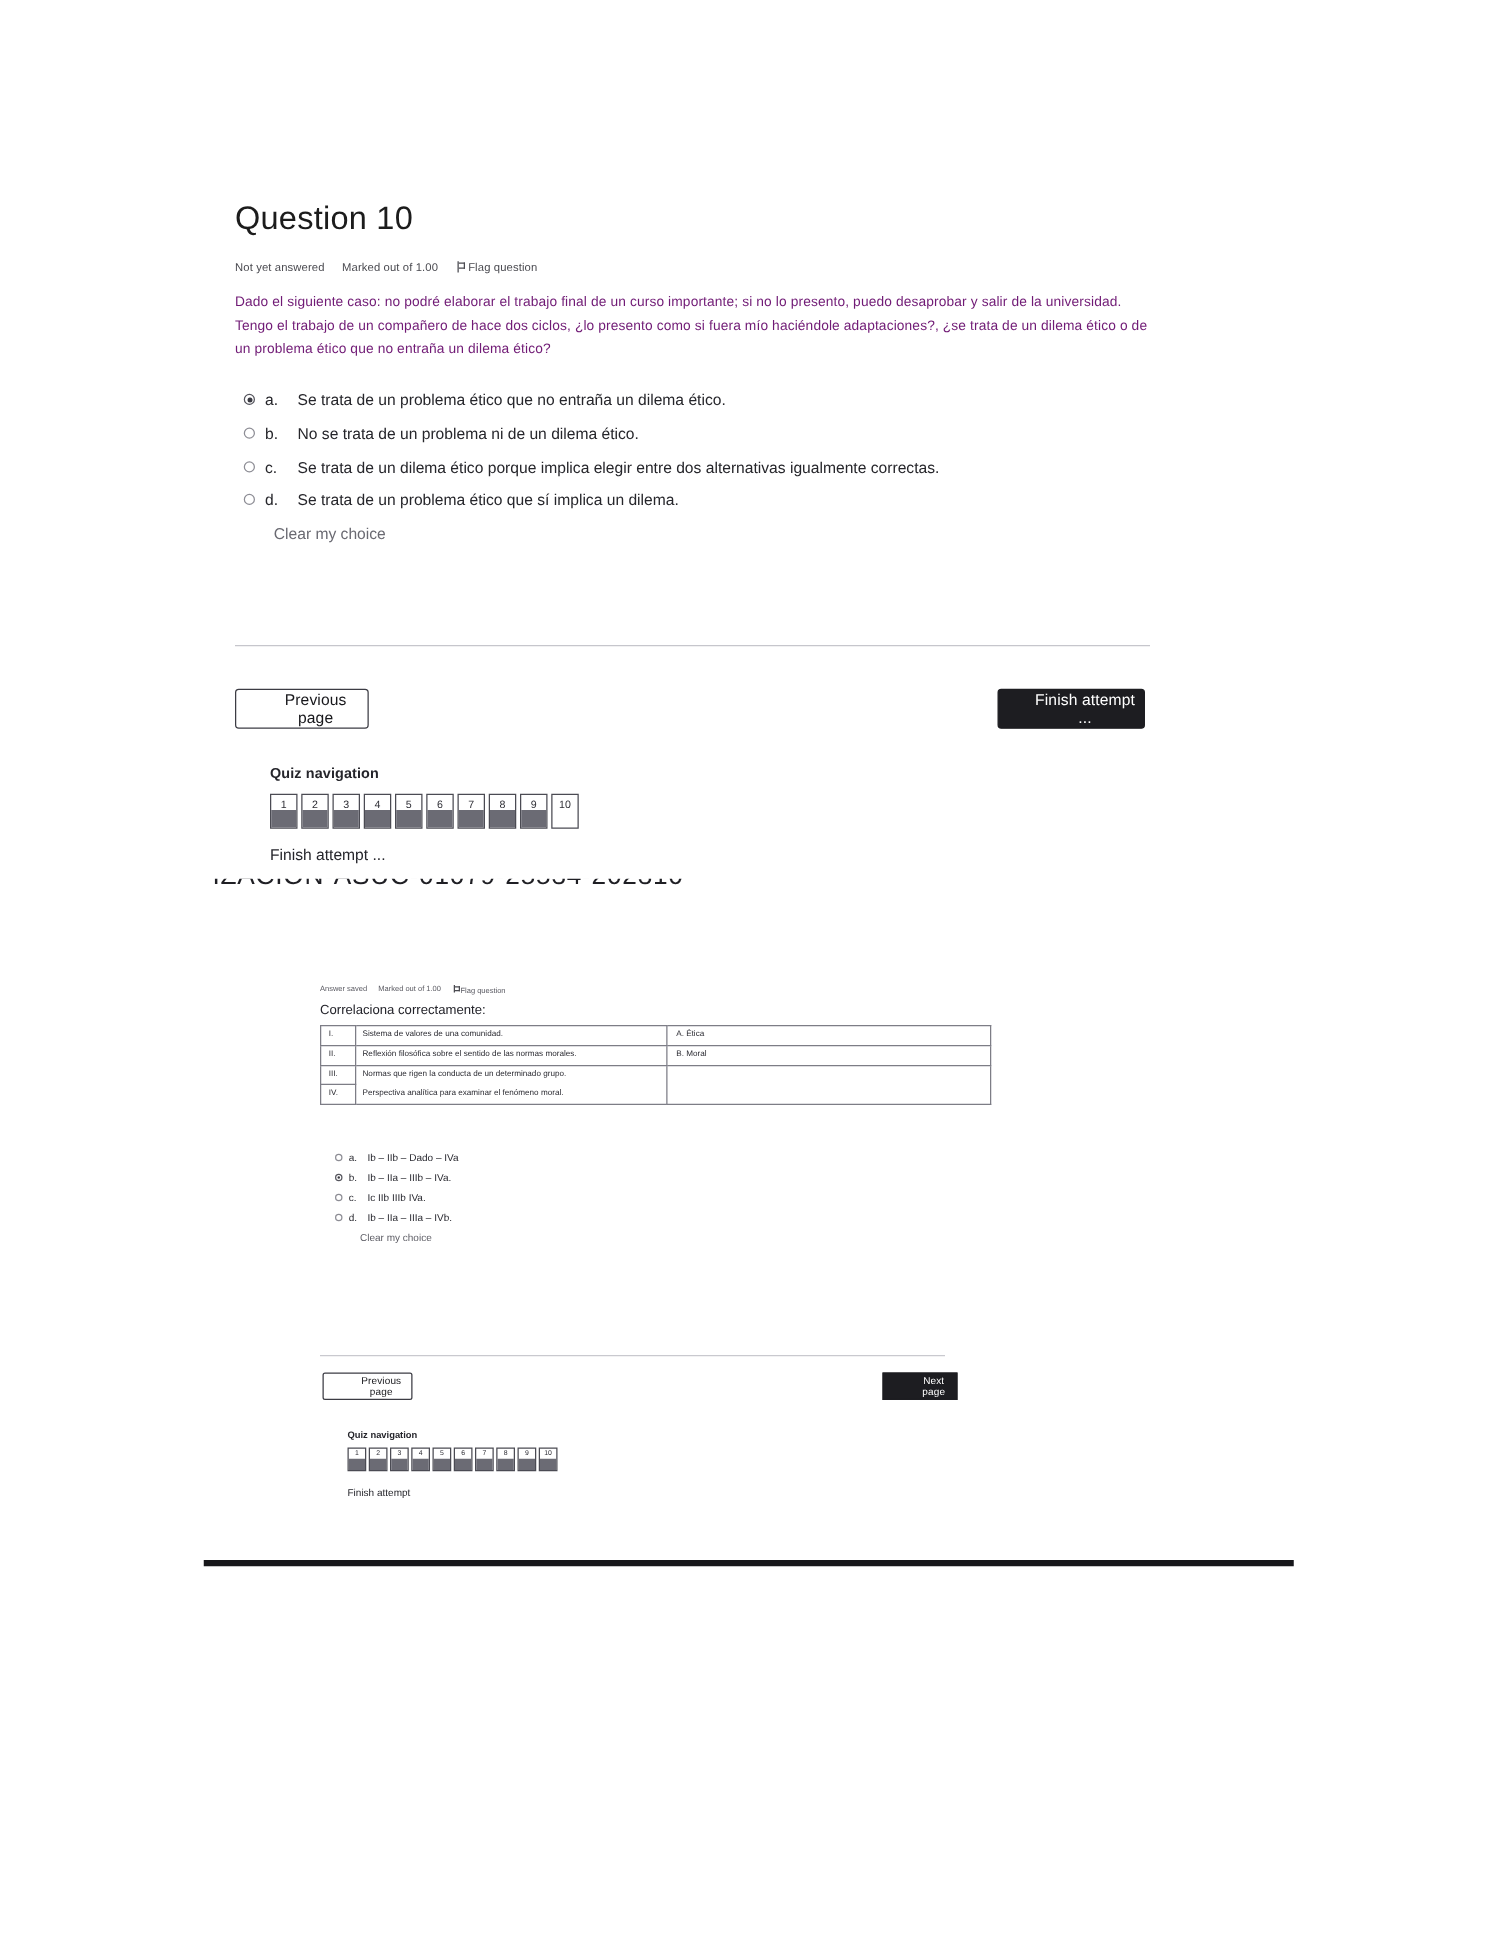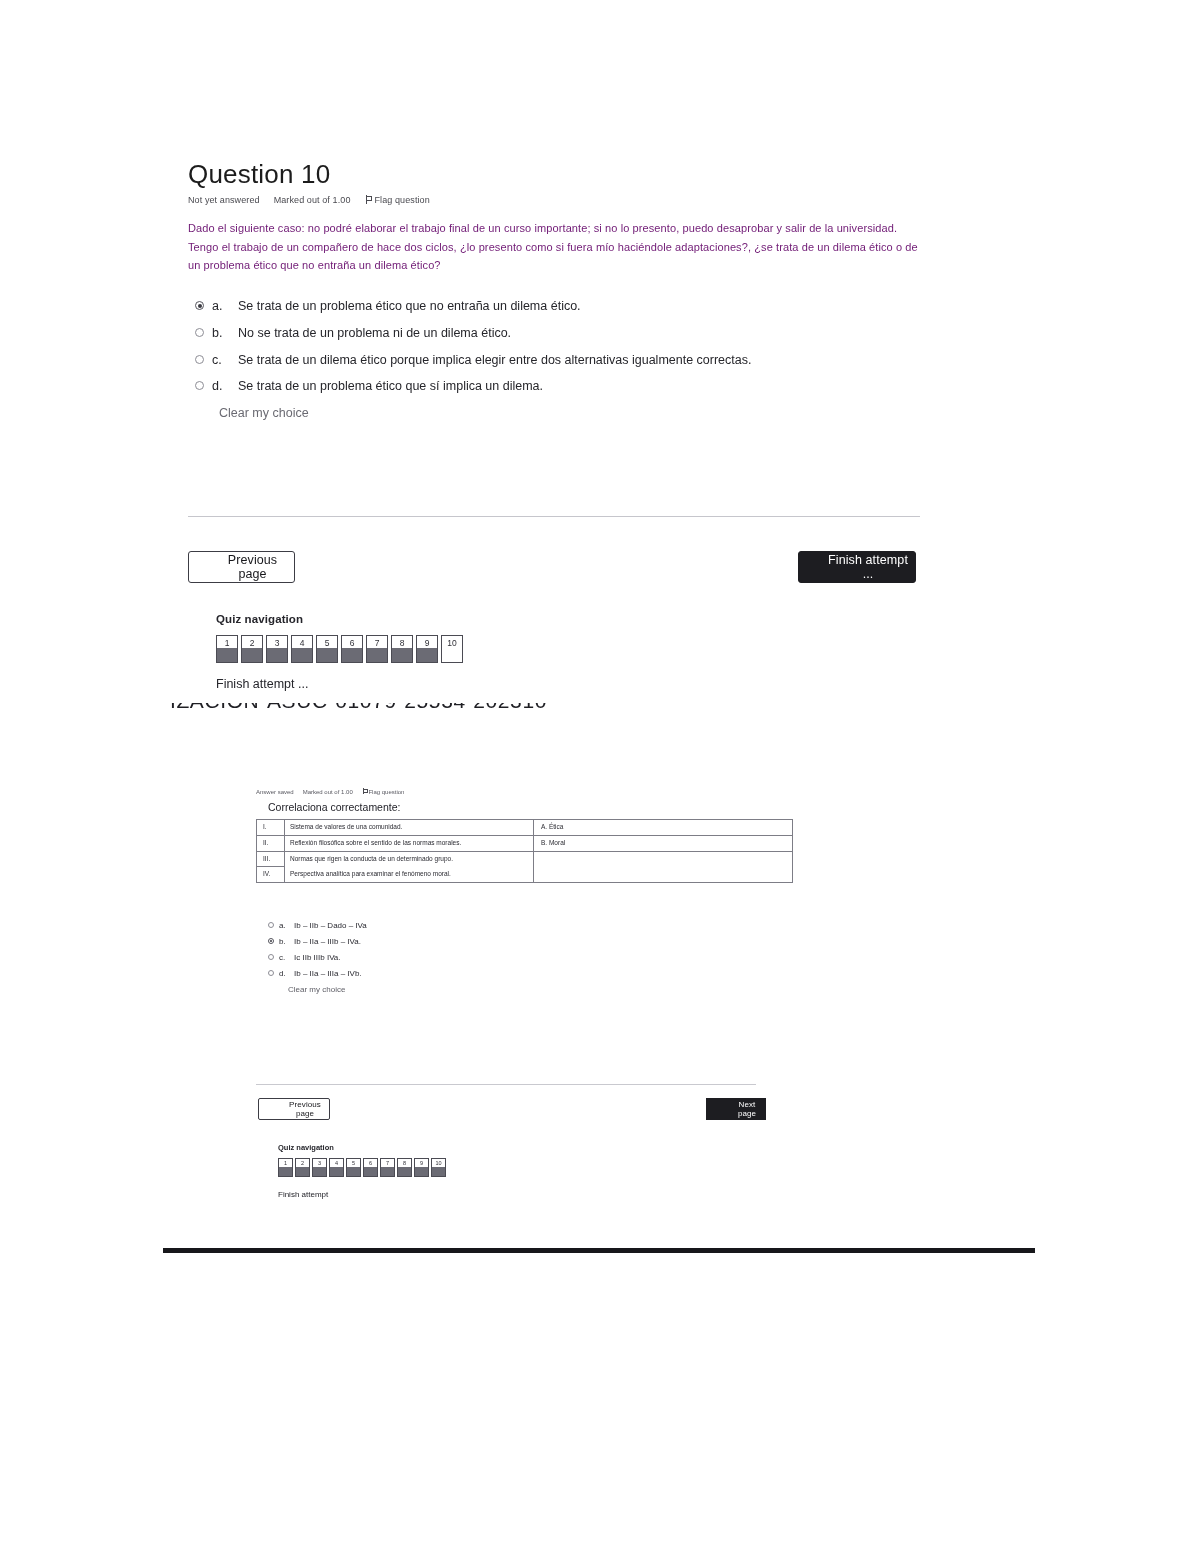--- a/index.html
+++ b/index.html
@@ -30,21 +30,21 @@
     left: 188px;
     top: 160px;
     width: 732px;
   }
 
   .q-title {
     font-size: 26px;
     font-weight: 400;
     letter-spacing: 0.2px;
     color: #1c1c1c;
-    margin: 0 0 6px 0;
+    margin: 0 0 20px 0;
     line-height: 1.1;
   }
 
   .q-meta {
     display: flex;
     align-items: center;
     gap: 14px;
     font-size: 9px;
     color: #4a4a50;
     margin-bottom: 14px;
@@ -284,21 +284,21 @@
     margin-bottom: 6px;
   }
   .q-small .qs-meta .flagwrap { gap: 2px; }
   .q-small .flag-glyph { width: 5px; height: 6px; }
   .q-small .flag-glyph::before { height: 6px; }
   .q-small .flag-glyph::after { width: 3px; height: 2.5px; }
 
   .qs-prompt {
     font-size: 10.5px;
     color: #23232a;
-    margin: 0 0 6px 12px;
+    margin: 0 0 6px 0;
   }
 
   
   .match-table {
     width: 500px;
     border-collapse: collapse;
     font-size: 6.5px;
     color: #2a2a31;
     table-layout: fixed;
   }

